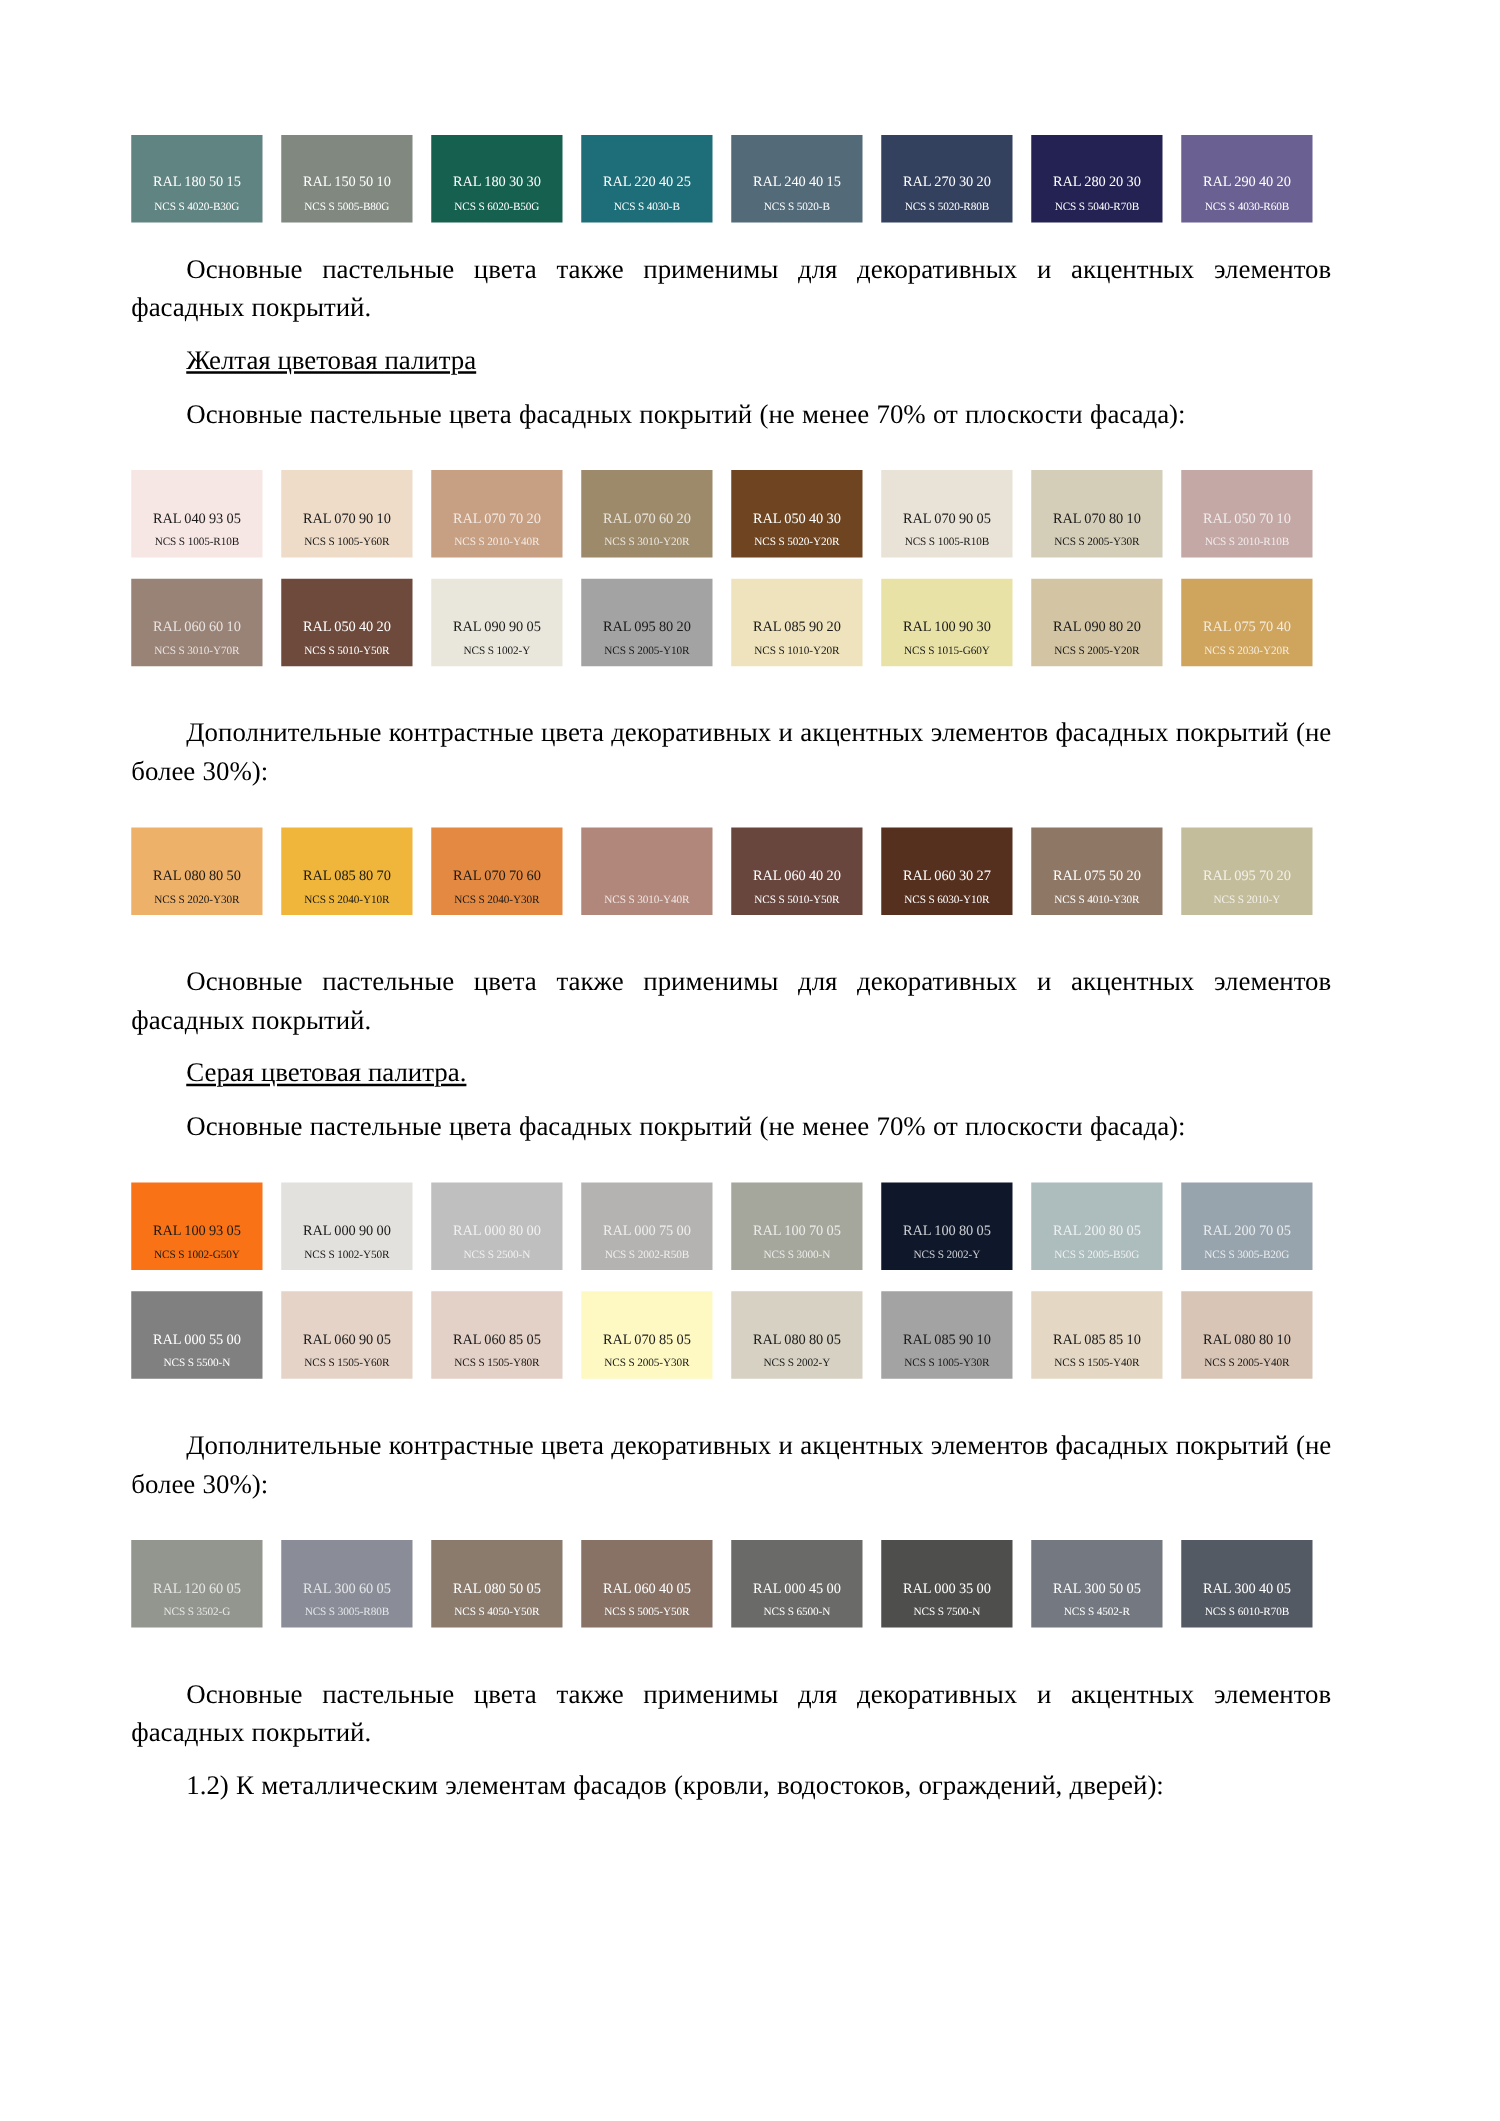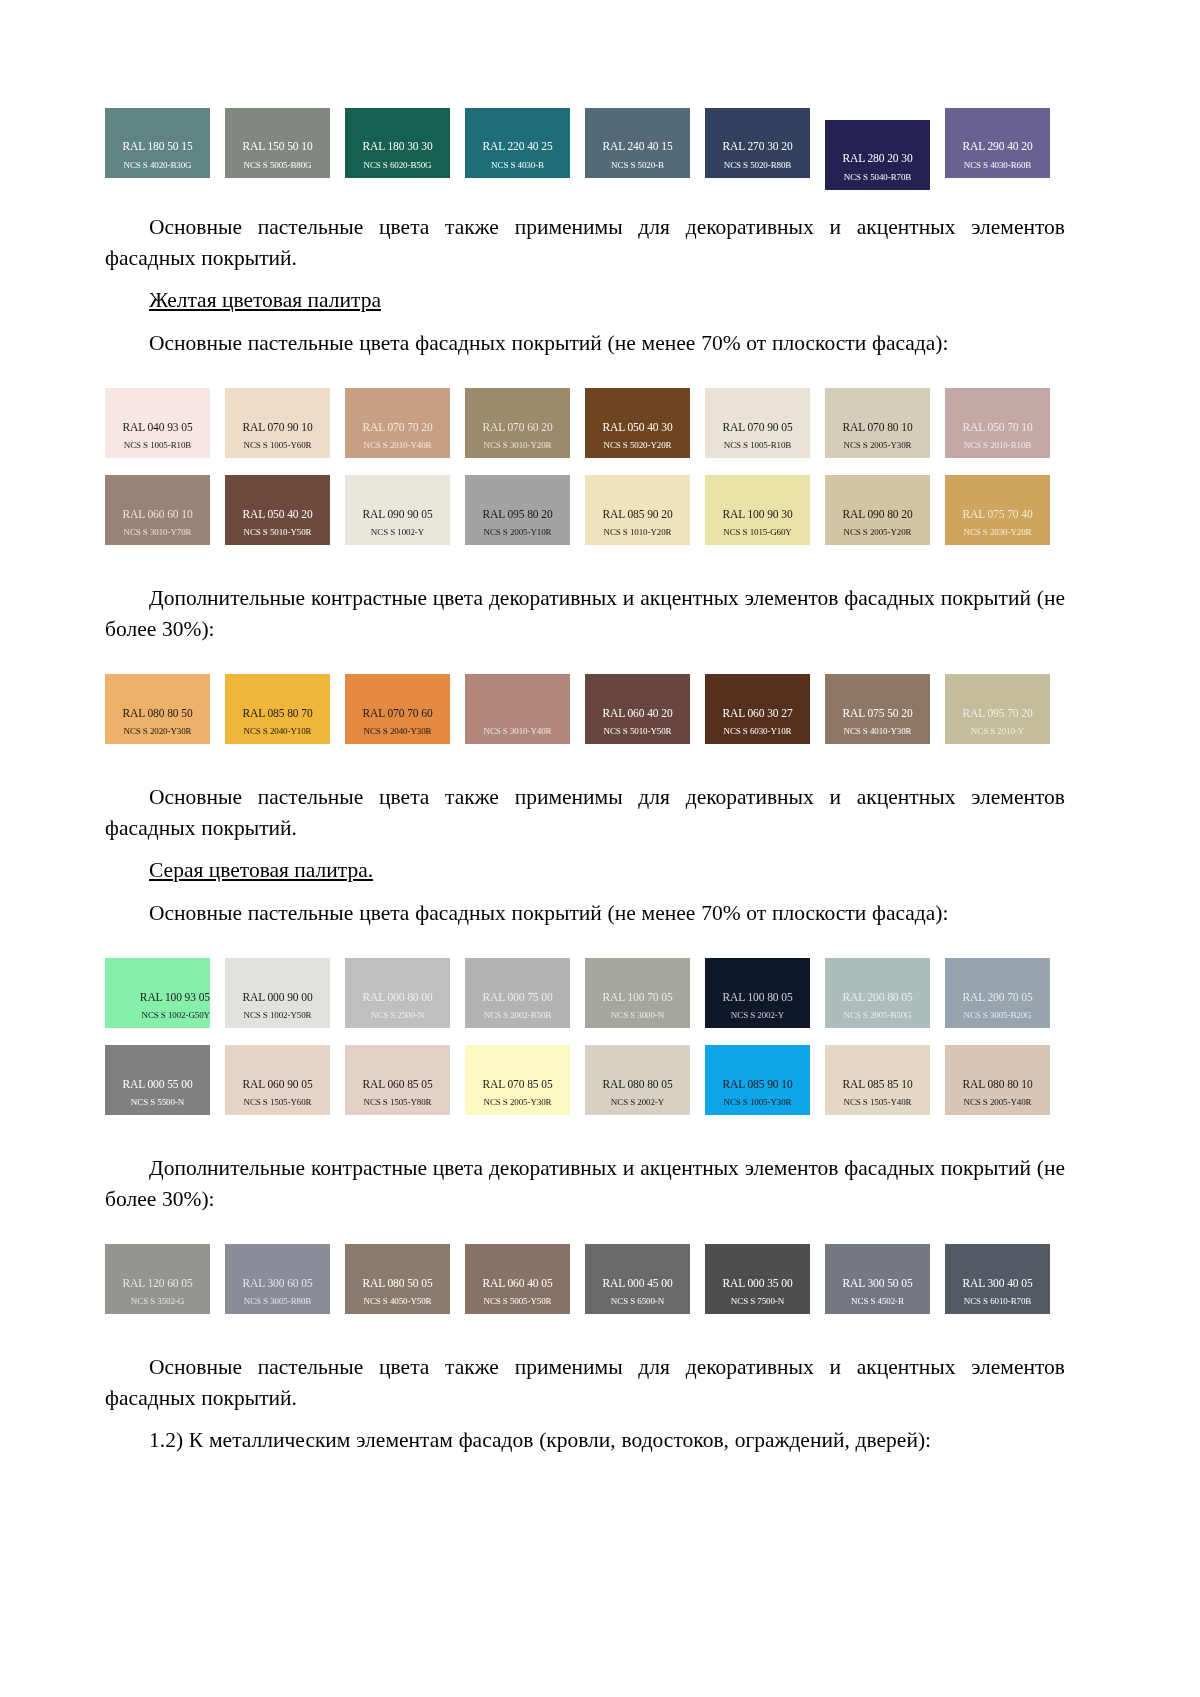--- a/index.html
+++ b/index.html
@@ -119,21 +119,21 @@
           <div class="ncs">NCS S 4030-B</div>
         </div>
         <div class="swatch dark" style="background: rgb(83, 106, 120);">
           <div class="ral">RAL 240 40 15</div>
           <div class="ncs">NCS S 5020-B</div>
         </div>
         <div class="swatch dark" style="background: rgb(51, 65, 94);">
           <div class="ral">RAL 270 30 20</div>
           <div class="ncs">NCS S 5020-R80B</div>
         </div>
-        <div class="swatch dark" style="background: rgb(35, 34, 83); margin-top: 12px;">
+        <div class="swatch dark" style="background: rgb(35, 34, 83);">
           <div class="ral">RAL 280 20 30</div>
           <div class="ncs">NCS S 5040-R70B</div>
         </div>
         <div class="swatch dark" style="background: rgb(106, 97, 146);">
           <div class="ral">RAL 290 40 20</div>
           <div class="ncs">NCS S 4030-R60B</div>
         </div>
       </div>
 
     <div class="gap-m"></div>
@@ -271,21 +271,21 @@
 
     <div class="heading-u"><span class="u">Серая цветовая палитра.</span></div>
 
     <div class="gap-s"></div>
 
     <p class="para">Основные пастельные цвета фасадных покрытий (не менее 70% от плоскости фасада):</p>
 
     <div class="gap-l"></div>
 
     <div class="swatch-row">
-        <div class="swatch light" style="background: #86efac; align-items: flex-end;">
+        <div class="swatch light" style="background: #f97316;">
           <div class="ral">RAL 100 93 05</div>
           <div class="ncs">NCS S 1002-G50Y</div>
         </div>
         <div class="swatch light" style="background: rgb(226, 225, 222);">
           <div class="ral">RAL 000 90 00</div>
           <div class="ncs">NCS S 1002-Y50R</div>
         </div>
         <div class="swatch dim" style="background: rgb(191, 191, 191);">
           <div class="ral">RAL 000 80 00</div>
           <div class="ncs">NCS S 2500-N</div>
@@ -326,21 +326,21 @@
           <div class="ncs">NCS S 1505-Y80R</div>
         </div>
         <div class="swatch light" style="background: #fef9c3;">
           <div class="ral">RAL 070 85 05</div>
           <div class="ncs">NCS S 2005-Y30R</div>
         </div>
         <div class="swatch light" style="background: rgb(214, 209, 194);">
           <div class="ral">RAL 080 80 05</div>
           <div class="ncs">NCS S 2002-Y</div>
         </div>
-        <div class="swatch light" style="background: #0ea5e9;">
+        <div class="swatch light" style="background: #a3a3a3;">
           <div class="ral">RAL 085 90 10</div>
           <div class="ncs">NCS S 1005-Y30R</div>
         </div>
         <div class="swatch light" style="background: rgb(228, 216, 196);">
           <div class="ral">RAL 085 85 10</div>
           <div class="ncs">NCS S 1505-Y40R</div>
         </div>
         <div class="swatch light" style="background: rgb(216, 197, 182);">
           <div class="ral">RAL 080 80 10</div>
           <div class="ncs">NCS S 2005-Y40R</div>

